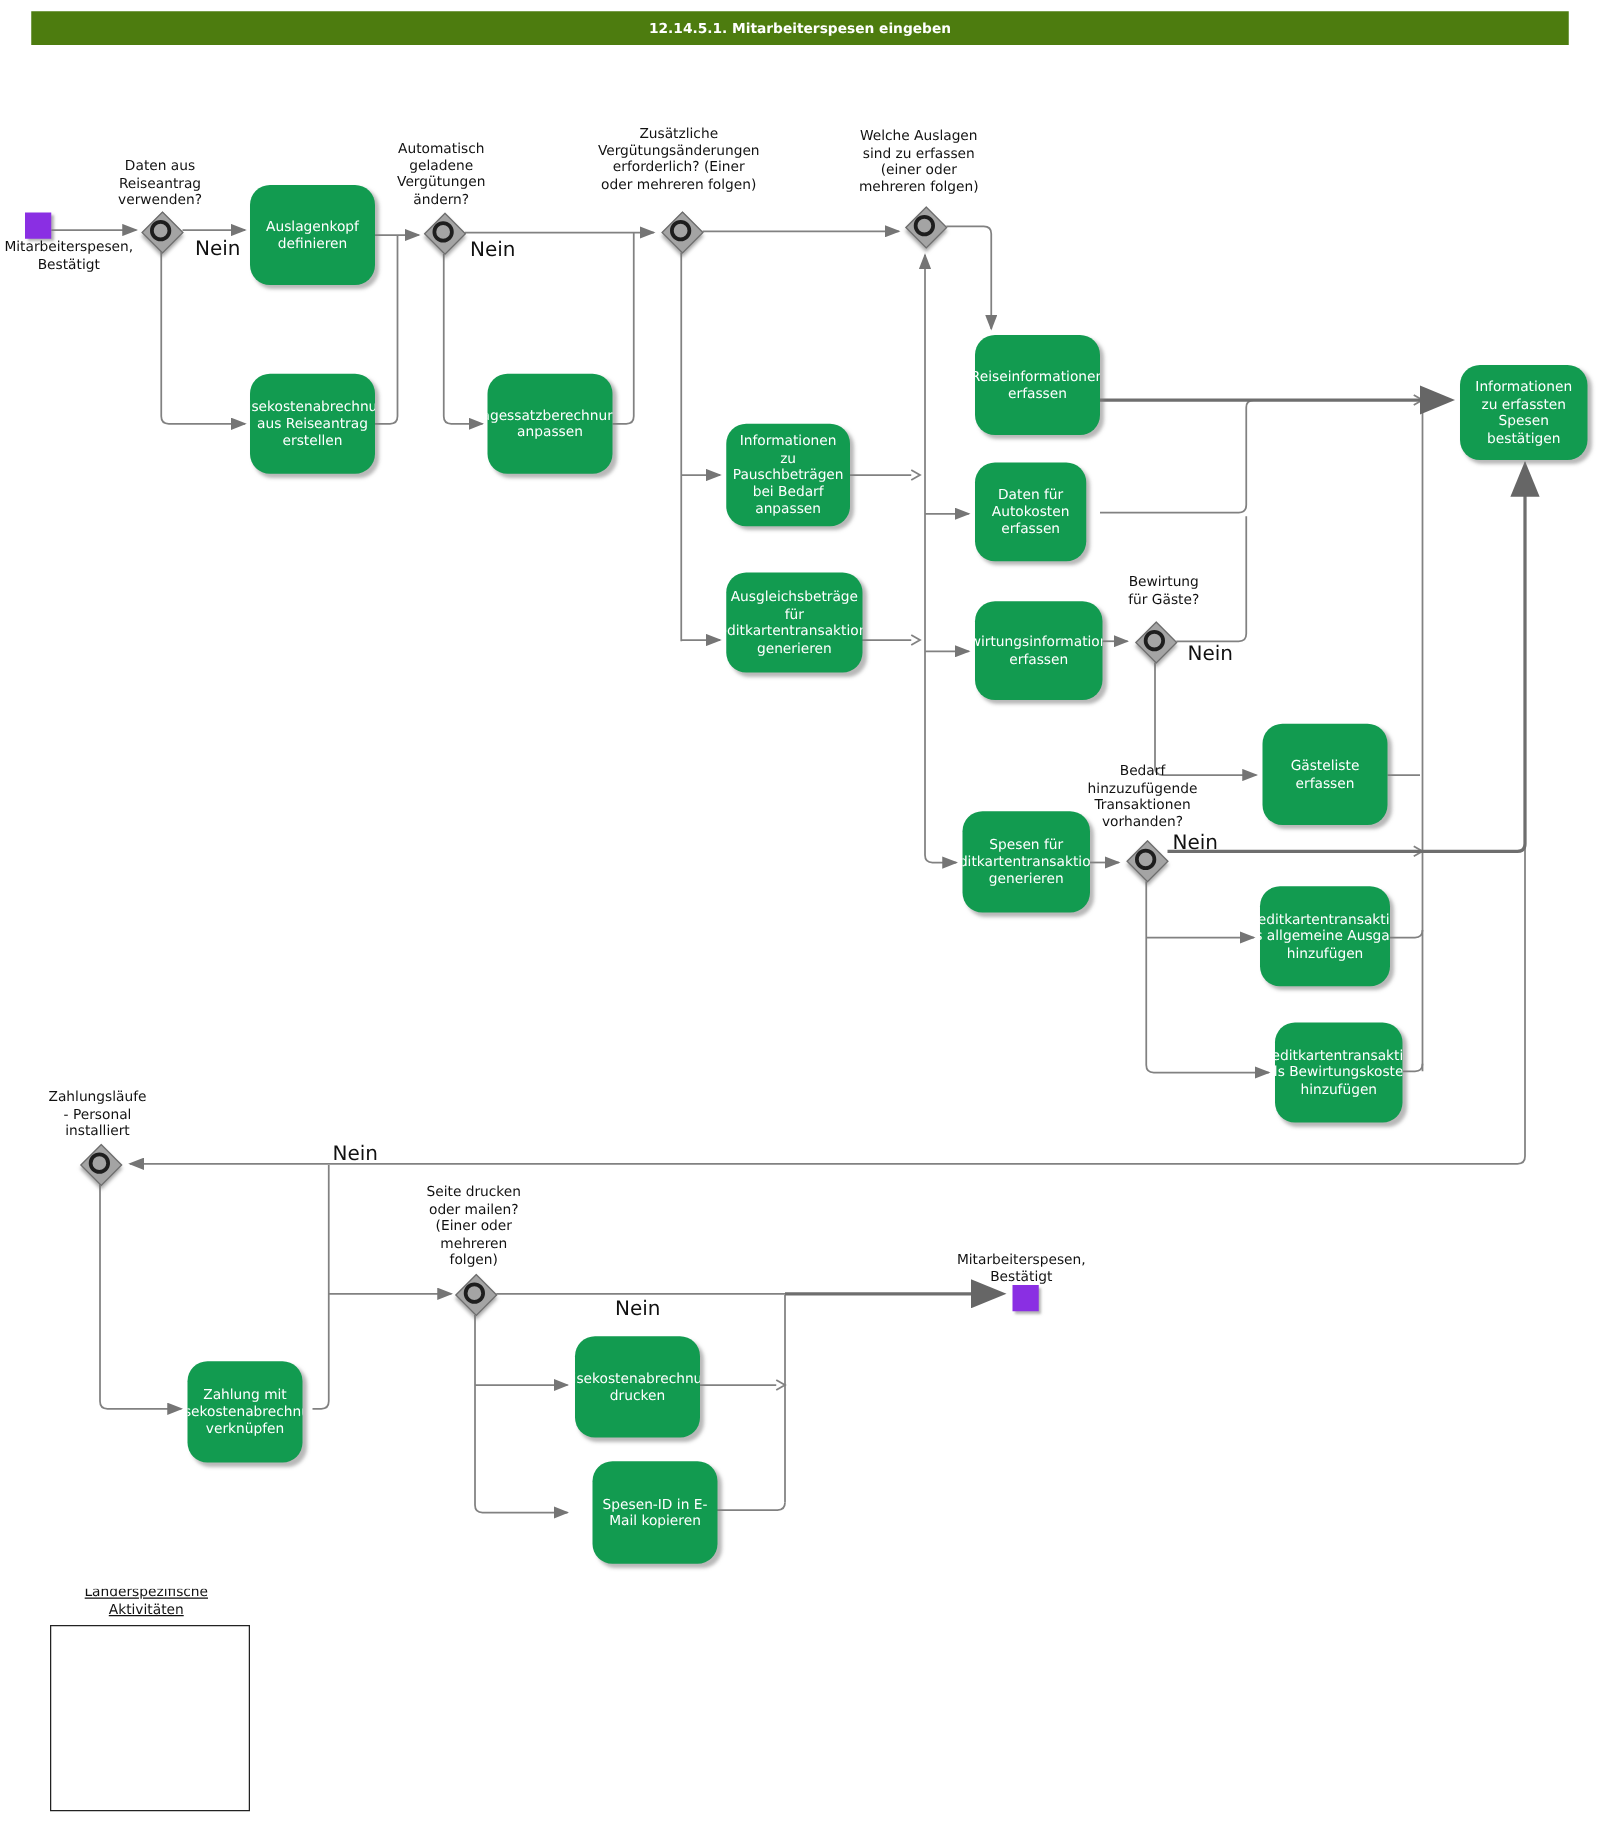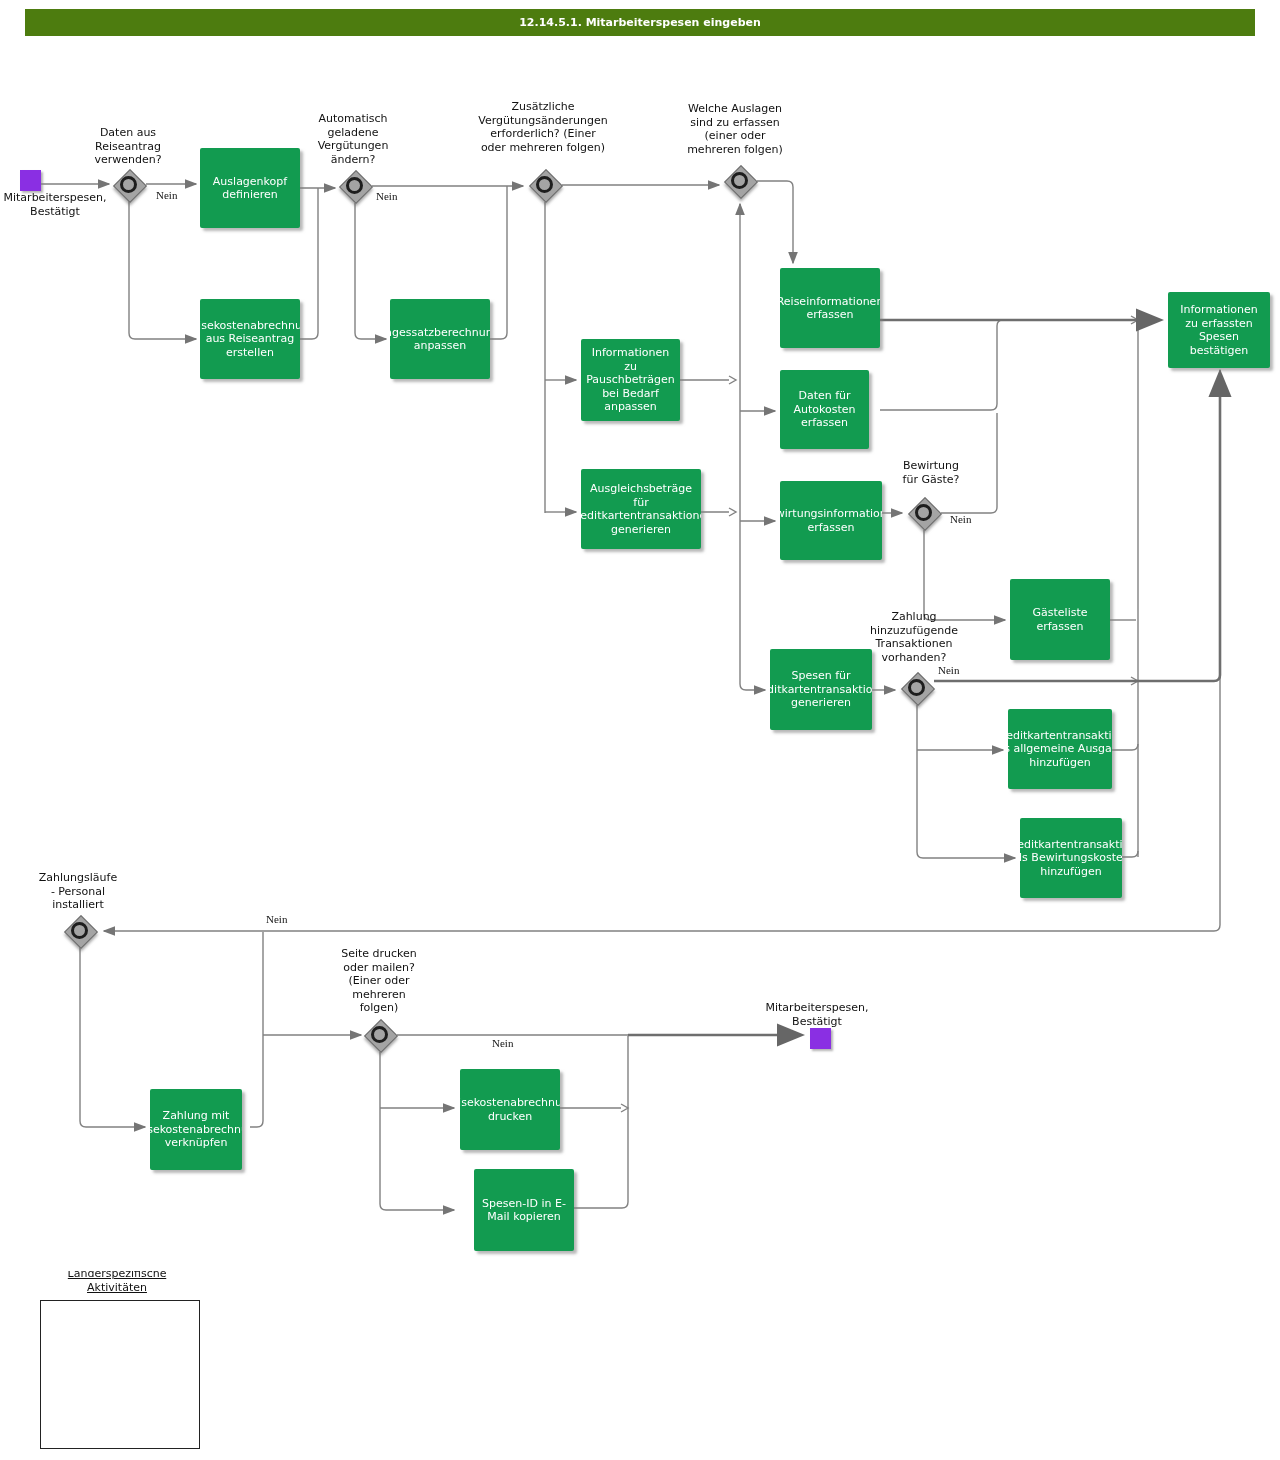--- a/index.html
+++ b/index.html
@@ -1,36 +1,36 @@
 <!DOCTYPE html>
 <html><head>
 <meta charset="utf-8">
 <style>
   html,body{margin:0;padding:0;background:#fff;}
   .canvas{position:relative;width:1280px;height:1460px;background:#ffffff;
           font-family:"DejaVu Sans","Liberation Sans",sans-serif;overflow:hidden;}
   .hdr{position:absolute;left:25px;top:9px;width:1230px;height:27px;background:#4d7c0f;
        color:#fff;font-size:11px;font-weight:bold;text-align:center;line-height:27px;}
   svg.wires{position:absolute;left:0;top:0;z-index:1;}
-  .task{position:absolute;z-index:2;background:#129B50;border-radius:2px;color:#fff;
+  .task{position:absolute;z-index:2;background:#129B50;border-radius:16px;color:#fff;
         font-size:11px;line-height:13.5px;display:flex;flex-direction:column;justify-content:center;
         align-items:center;text-align:center;overflow:hidden;
         box-shadow:3px 3px 3px rgba(125,125,125,0.55);}
   .task .tl{white-space:nowrap;flex:0 0 auto;}
   .dec{position:absolute;z-index:2;width:32px;height:32px;}
   .dec .dia{position:absolute;left:5px;top:5px;width:22px;height:22px;background:#A4A4A4;
             border:1px solid #6d6d6d;transform:rotate(45deg);
             box-shadow:2px 2px 3px rgba(110,110,110,0.6);}
   .dec .ring{position:absolute;left:7px;top:7px;width:11px;height:11px;border:3.5px solid #1e1e1e;
              border-radius:50%;background:transparent;}
   .evt{position:absolute;z-index:2;width:21px;height:21px;background:#8A2FE3;
        box-shadow:2px 2px 2px rgba(130,130,130,0.6);}
   .lbl{position:absolute;z-index:3;font-size:11px;line-height:13.5px;color:#111;
        text-align:center;white-space:nowrap;transform:translateX(-50%);}
-  .nein{position:absolute;z-index:3;font-size:11px;color:#111;white-space:nowrap;font-family:Liberation Serif, serif;}
+  .nein{position:absolute;z-index:3;font-size:16px;color:#111;white-space:nowrap;}
   .legendbox{position:absolute;z-index:2;left:40px;top:1300px;width:158px;height:147px;
              border:1.5px solid #222;background:#fff;}
   .legendtitle{position:absolute;z-index:3;left:117px;top:1271px;height:29px;overflow:hidden;
                transform:translateX(-50%);font-size:11px;line-height:13.5px;color:#111;
                text-align:center;white-space:nowrap;}
   .legendtitle .inner{margin-top:-4px;text-decoration:underline;}
 </style>
 </head>
 <body>
 
@@ -168,21 +168,21 @@
     <div>Bewirtung</div>
     <div>für Gäste?</div>
   </div>
   <div class="nein" style="left:950px;top:513px">Nein</div>
 
   <div class="dec" style="left:901px;top:672px">
     <div class="dia"></div>
       <div class="ring"></div>
   </div>
   <div class="lbl" style="left:914px;top:610px">
-    <div>Zahlung</div>
+    <div>Bedarf</div>
     <div>hinzuzufügende</div>
     <div>Transaktionen</div>
     <div>vorhanden?</div>
   </div>
   <div class="nein" style="left:938px;top:664px">Nein</div>
 
   <div class="dec" style="left:64px;top:915px">
     <div class="dia"></div>
       <div class="ring"></div>
   </div>
@@ -223,21 +223,21 @@
   </div>
 
   <div class="task" style="left:581px;top:339px;width:99px;height:82px">
     <div class="tl">Informationen</div>
     <div class="tl">zu</div>
     <div class="tl">Pauschbeträgen</div>
     <div class="tl">bei Bedarf</div>
     <div class="tl">anpassen</div>
   </div>
 
-  <div class="task" style="left:581px;top:469px;width:120px;height:80px">
+  <div class="task" style="left:581px;top:458px;width:109px;height:80px">
     <div class="tl">Ausgleichsbeträge</div>
     <div class="tl">für</div>
     <div class="tl">Kreditkartentransaktionen</div>
     <div class="tl">generieren</div>
   </div>
 
   <div class="task" style="left:780px;top:268px;width:100px;height:80px">
     <div class="tl">Reiseinformationen</div>
     <div class="tl">erfassen</div>
   </div>

